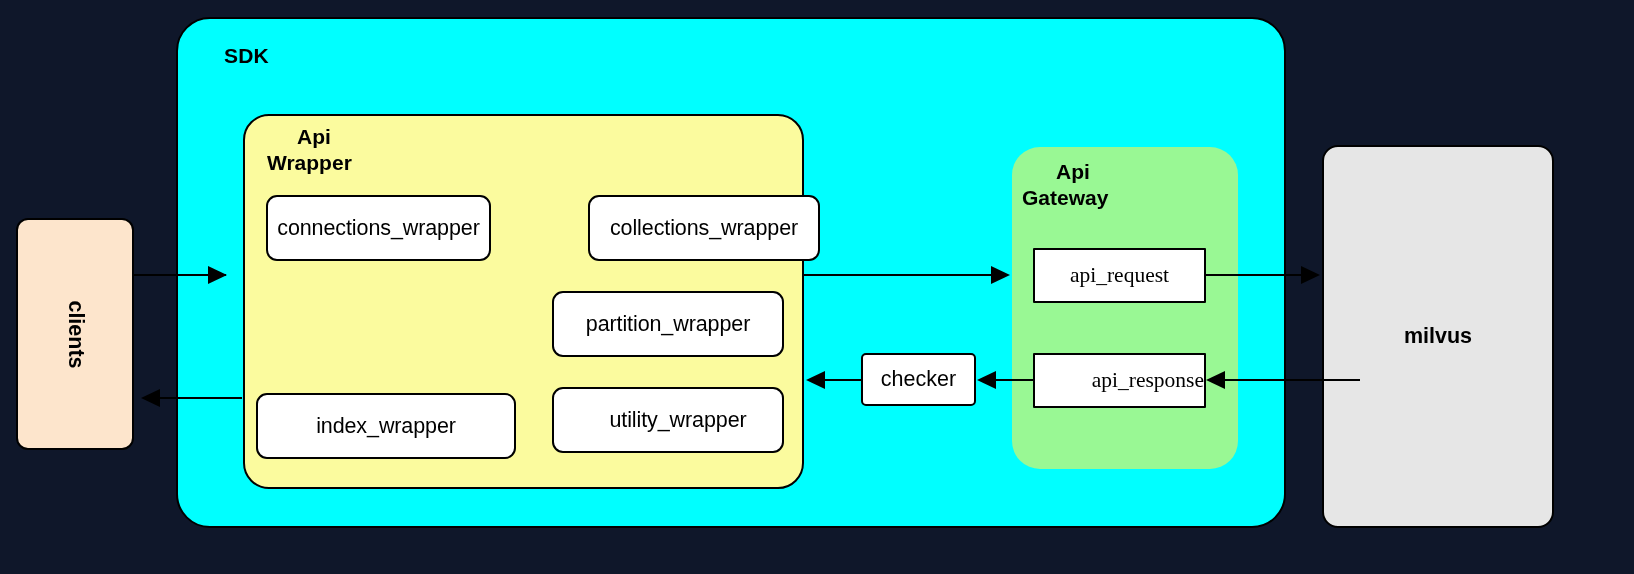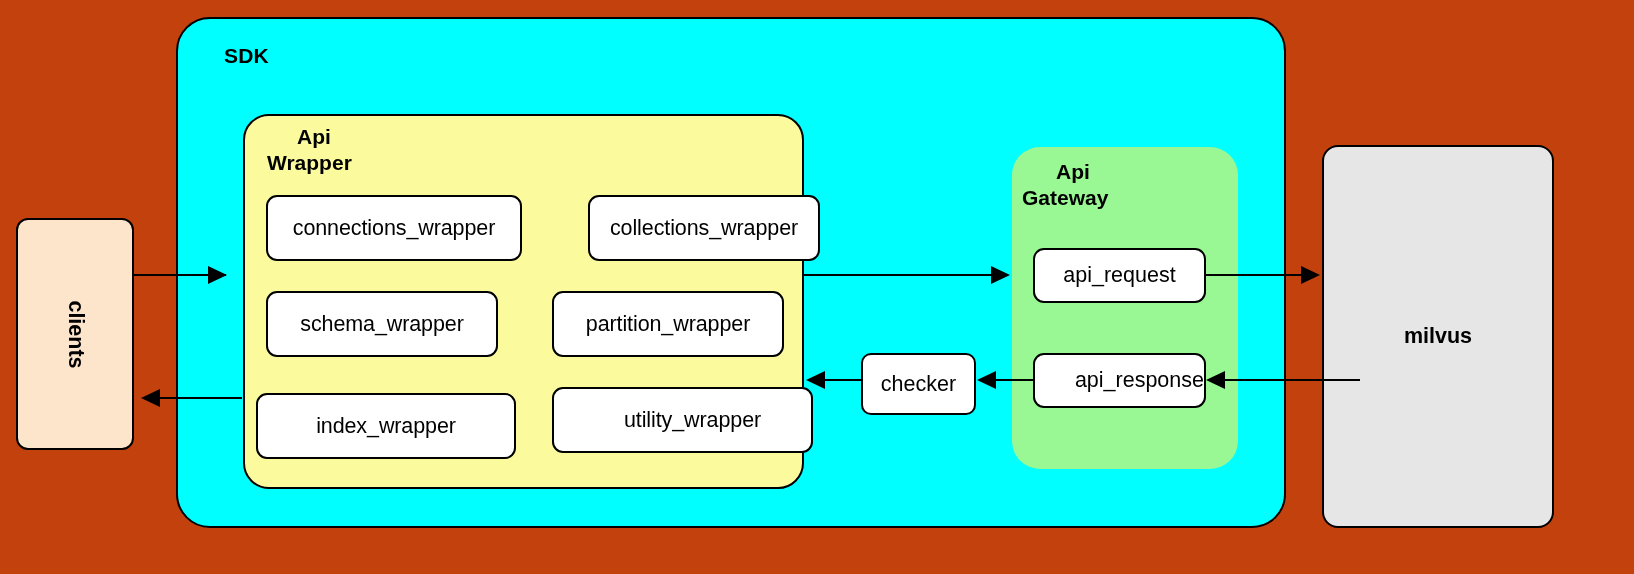--- a/index.html
+++ b/index.html
@@ -7,21 +7,21 @@
     padding: 0;
     background: #ffffff;
   }
   body {
     font-family: "Liberation Sans", sans-serif;
   }
   #canvas {
     position: relative;
     width: 1634px;
     height: 574px;
-    background: #c2410c;
+    background: #0f172a;
     overflow: hidden;
   }
   .box {
     position: absolute;
     box-sizing: border-box;
     display: flex;
     align-items: center;
     justify-content: center;
     color: #000000;
   }
@@ -95,33 +95,34 @@
     font-size: 21px;
     font-weight: bold;
     line-height: 1.22;
     white-space: pre-line;
     text-indent: 34px;
     width: 200px;
   }
   .gateway-card {
     background: #ffffff;
     border: 2.5px solid #000000;
-    border-radius: 11px;
-    font-size: 21.5px;
+    border-radius: 1px;
+    font-size: 21.5px;
+    font-family: Liberation Serif, serif;
   }
 
   
   #checker-box {
     left: 861px;
     top: 353px;
     width: 115px;
-    height: 62px;
-    background: #ffffff;
-    border: 2.5px solid #000000;
-    border-radius: 10px;
+    height: 53px;
+    background: #ffffff;
+    border: 2.5px solid #000000;
+    border-radius: 5px;
     font-size: 21.5px;
   }
 
   
   #clients-box {
     left: 16px;
     top: 218px;
     width: 118px;
     height: 232px;
     background: #fde5cc;
@@ -177,38 +178,35 @@
 
   <div class="box" id="sdk-container">
     <div id="sdk-label">SDK</div>
   </div>
 
   <div class="box" id="api-wrapper-container">
     <div id="api-wrapper-label">Api
 Wrapper</div>
   </div>
 
-  <div class="box wrapper-card" style="left:266px; top:195px; width:256px; height:66px;">
+  <div class="box wrapper-card" style="left:266px; top:195px; width:225px; height:66px;">
     <span>connections_wrapper</span>
   </div>
   <div class="box wrapper-card" style="left:552px; top:195px; width:232px; height:66px;margin-left:36px;">
     <span>collections_wrapper</span>
   </div>
 
-  <div class="box wrapper-card" style="left:266px; top:291px; width:232px; height:66px;">
-    <span>schema_wrapper</span>
-  </div>
   <div class="box wrapper-card" style="left:552px; top:291px; width:232px; height:66px;justify-content:center;">
     <span>partition_wrapper</span>
   </div>
 
   <div class="box wrapper-card" style="left:256px; top:387px; width:260px; height:66px;margin-top:6px;">
     <span>index_wrapper</span>
   </div>
-  <div class="box wrapper-card" style="left:552px; top:387px; width:261px; height:66px;padding-left:20px;">
+  <div class="box wrapper-card" style="left:552px; top:387px; width:232px; height:66px;padding-left:20px;">
     <span>utility_wrapper</span>
   </div>
 
   <div class="box" id="api-gateway-container">
     <div id="api-gateway-label">Api
 Gateway</div>
   </div>
 
   <div class="box gateway-card" style="left:1033px; top:248px; width:173px; height:55px;">
     <span>api_request</span>

